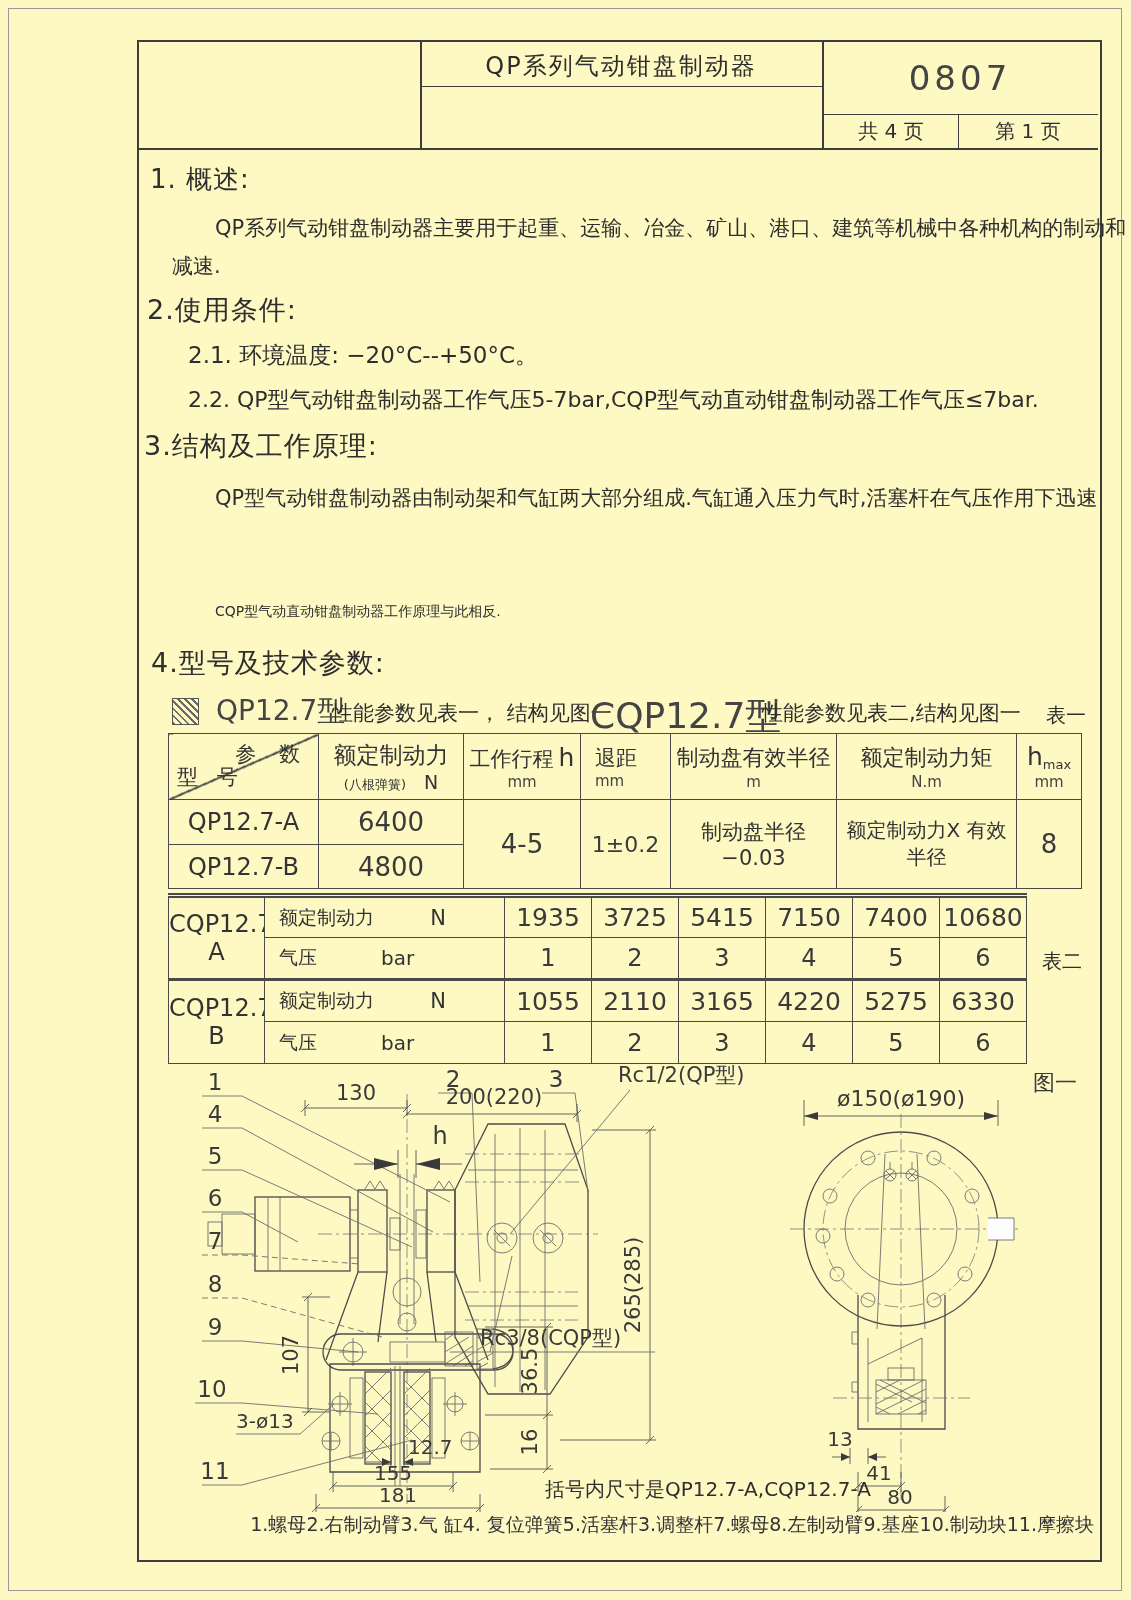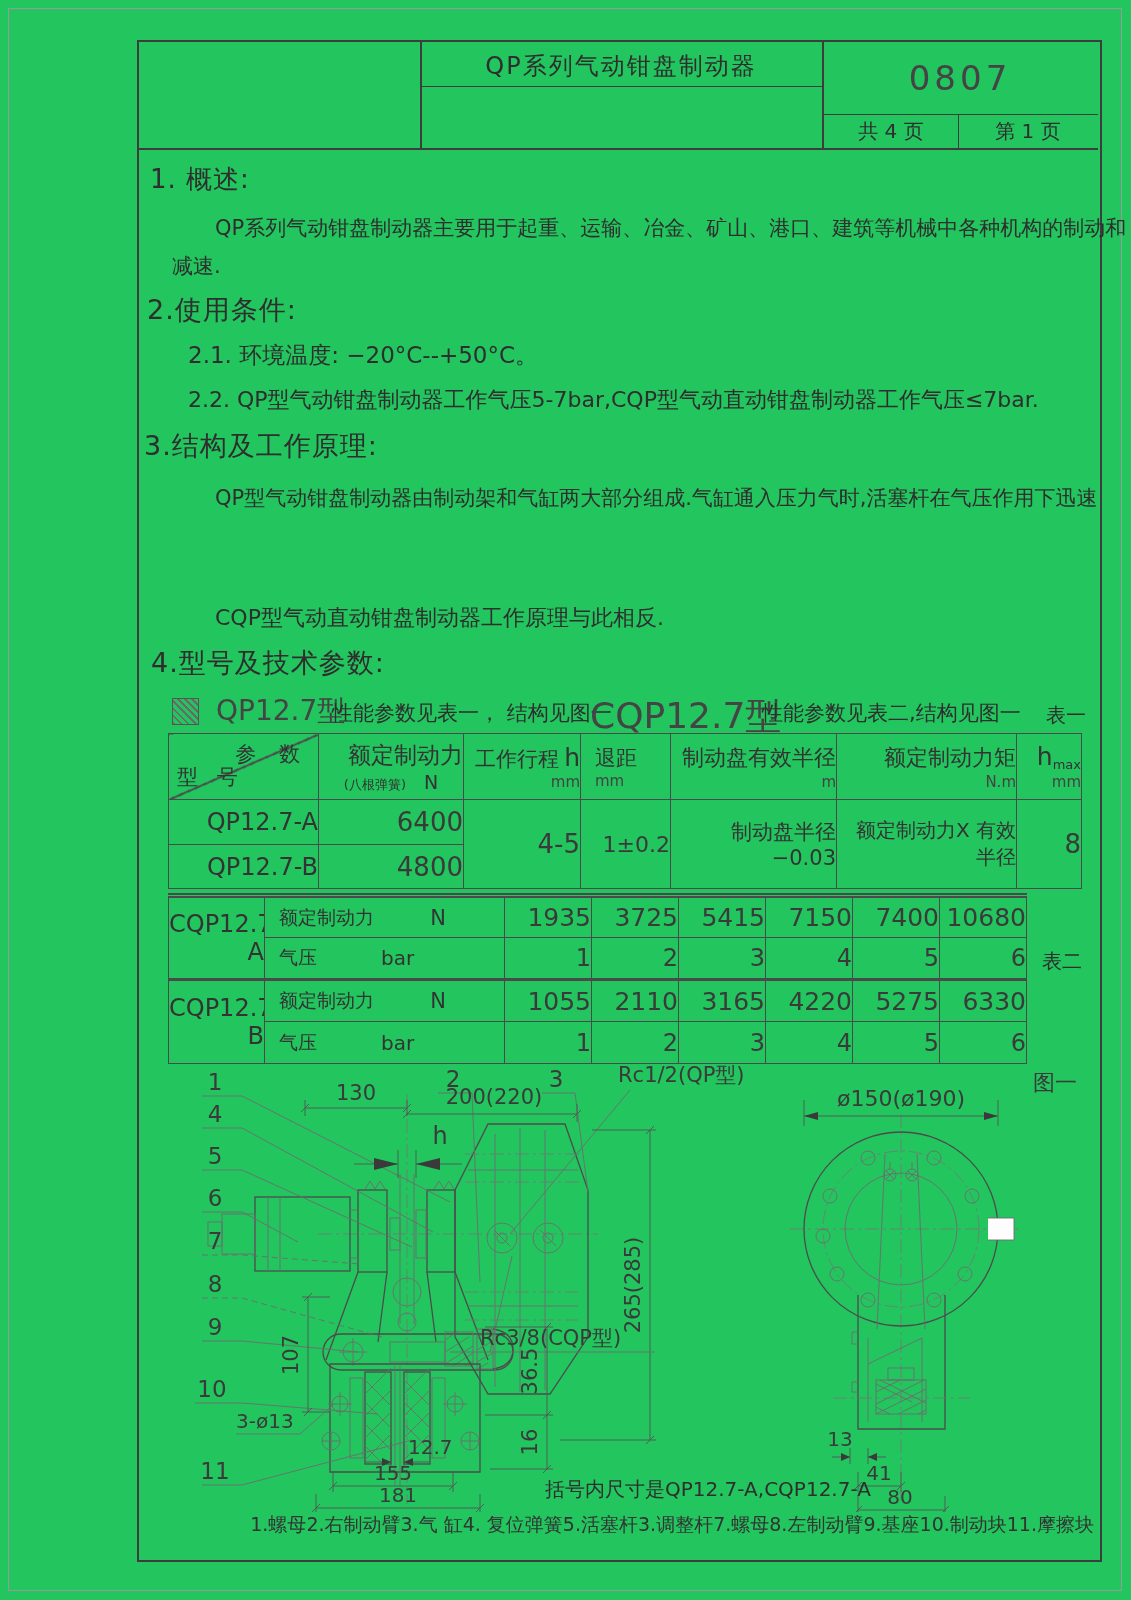--- a/index.html
+++ b/index.html
@@ -1,28 +1,28 @@
 <!DOCTYPE html>
 <html><head>
 <meta charset="utf-8">
 <style>
   html,body{margin:0;padding:0;background:#e8e8e8}
-  .page{position:relative;width:1131px;height:1600px;background:#22c55e;
+  .page{position:relative;width:1131px;height:1600px;background:#fef9c3;
         font-family:"DejaVu Sans",sans-serif;color:#2e2e2e;overflow:hidden}
   .abs{position:absolute}
   .outer{position:absolute;left:8px;top:8px;width:1112px;height:1581px;border:1px solid #999}
   .frame{position:absolute;left:137px;top:40px;width:961px;height:1518px;border:2px solid #3d3d3d}
   .vl{position:absolute;width:0;border-left:2px solid #3d3d3d}
   .hl{position:absolute;height:0;border-top:2px solid #3d3d3d}
   .cent{text-align:center}
   .heading{letter-spacing:1px}
   .hatchsq{position:absolute;width:25px;height:25px;border:1px solid #555;
      background:repeating-linear-gradient(45deg,#6a6a6a 0 2px,transparent 2px 5px)}
   table{border-collapse:collapse;table-layout:fixed;position:absolute;font-family:"DejaVu Sans",sans-serif;color:#333}
-  td{border:1.5px solid #4a4a4a;text-align:right;vertical-align:middle;padding:0;overflow:hidden}
+  td{border:1.5px solid #4a4a4a;text-align:center;vertical-align:middle;padding:0;overflow:hidden}
   #t1{left:168px;top:733px;width:913px}
   #t2{left:168px;top:893px;width:858px;border-top:5px double #4a4a4a}
   .num{font-size:26px;color:#3a3a3a}
   .model{font-size:24px}
   .unit{font-size:15px;color:#444}
   .sym{font-size:25px}
   .corner{position:relative;background:linear-gradient(to bottom right,transparent calc(50% - 1px),#4a4a4a calc(50% - 1px) calc(50% + 1px),transparent calc(50% + 1px))}
   .c-top{position:absolute;right:10px;top:6px;font-size:21px;letter-spacing:8px}
   .c-bot{position:absolute;left:8px;bottom:8px;font-size:21px;letter-spacing:6px}
   .lblrow{display:flex;align-items:center;font-size:19px;padding:0 14px;height:100%}
@@ -59,21 +59,21 @@
   <div class="abs heading" style="left:150px;top:162px;font-size:26px">1. 概述:</div>
   <div class="abs" style="left:215px;top:214px;font-size:21px">QP系列气动钳盘制动器主要用于起重、运输、冶金、矿山、港口、建筑等机械中各种机构的制动和</div>
   <div class="abs" style="left:172px;top:252px;font-size:21px">减速.</div>
 
   <div class="abs heading" style="left:147px;top:292px;font-size:27px">2.使用条件:</div>
   <div class="abs" style="left:188px;top:340px;font-size:23px">2.1.  环境温度: −20°C--+50°C。</div>
   <div class="abs" style="left:188px;top:385px;font-size:22px">2.2. QP型气动钳盘制动器工作气压5-7bar,CQP型气动直动钳盘制动器工作气压≤7bar.</div>
 
   <div class="abs heading" style="left:144px;top:428px;font-size:27px">3.结构及工作原理:</div>
   <div class="abs" style="left:215px;top:484px;font-size:21px">QP型气动钳盘制动器由制动架和气缸两大部分组成.气缸通入压力气时,活塞杆在气压作用下迅速</div>
-  <div class="abs" style="left:215px;top:603px;font-size:22px">CQP型气动直动钳盘制动器工作原理与此相反.</div>
+  <div class="abs" style="left:215px;top:603px;font-size:14px">CQP型气动直动钳盘制动器工作原理与此相反.</div>
 
   <div class="abs heading" style="left:151px;top:645px;font-size:27px">4.型号及技术参数:</div>
   <div class="hatchsq" style="left:172px;top:698px"></div>
   <div class="abs" style="left:216px;top:692px;font-size:28px;color:#444">QP12.7型</div>
   <div class="abs" style="left:332px;top:699px;font-size:21px">性能参数见表一， 结构见图一</div>
   <div class="abs" style="left:590px;top:692px;font-size:36px;color:#444">CQP12.7型</div>
   <div class="abs" style="left:762px;top:699px;font-size:21px">性能参数见表二,结构见图一</div>
   <div class="abs" style="left:1046px;top:702px;font-size:20px">表一</div>
 
   <table id="t1">

